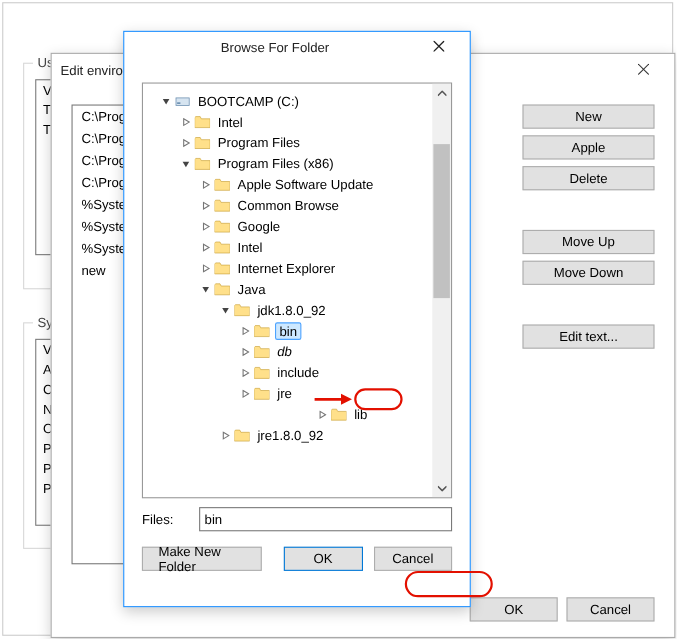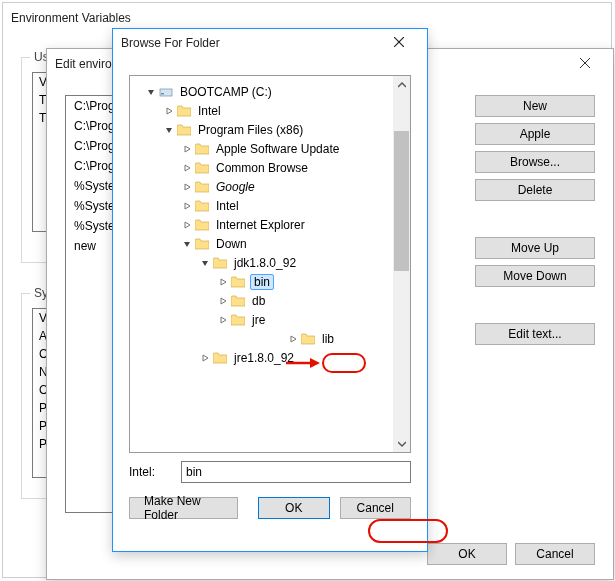--- a/index.html
+++ b/index.html
@@ -21,21 +21,21 @@
   .list-row { padding: 2px 6px; white-space: nowrap; }
 
   
   #env { left: 2px; top: 2px; width: 610px; height: 576px; z-index: 1; box-shadow: none; border-color: #ccc; }
 
   
   #edit { left: 46px; top: 48px; width: 568px; height: 532px; z-index: 2; }
 
   
   #browse { left: 112px; top: 28px; width: 316px; height: 524px; z-index: 3; border-color: #1e90ff; border-width: 1px; }
-  #browse .titlebar { height: 28px; }
+  #browse .titlebar { height: 28px; text-align: center; }
 
   #browse .tree-wrap { margin: 18px 16px 8px 16px; height: 378px; border: 1px solid #999; position: relative; overflow: hidden; }
   #browse .tree { padding: 6px 4px; }
   .tree-row { display: flex; align-items: center; height: 19px; white-space: nowrap; }
   .tree-row .tw { width: 14px; display: flex; justify-content: center; color: #6a6a6a; font-size: 10px; }
   .tree-row .ic { width: 16px; height: 14px; margin-right: 4px; display: flex; align-items: center; justify-content: center; }
   .tree-row .label { padding: 0 2px; }
   .tree-row.selected .label { background: #cde8ff; border: 1px solid #4da3ff; border-radius: 2px; padding: 0 3px; }
 
   .folder-svg { display: block; }
@@ -61,23 +61,20 @@
 
   #edit .side-btns { position: absolute; right: 18px; top: 46px; width: 120px; display: flex; flex-direction: column; gap: 6px; }
   #edit .sep { height: 24px; }
   #edit .bottom-btns { position: absolute; right: 18px; bottom: 14px; display: flex; gap: 8px; }
   #env .bottom-btns { position: absolute; right: 18px; bottom: 14px; display: flex; gap: 8px; }
 </style>
 </head>
 <body>
 
 <div id="env" class="dialog">
-  <div class="titlebar">
-    <span class="title">Environment Variables</span>
-  </div>
   <div class="groupbox" style="left:18px; top:54px; width:396px; height:206px;">
     <span class="groupbox-label">User</span>
     <div class="list" style="left:10px; top:14px; width:24px; height:160px;">
       <div class="list-row">Va</div>
       <div class="list-row">TE</div>
       <div class="list-row">TM</div>
     </div>
   </div>
   <div class="groupbox" style="left:18px; top:290px; width:396px; height:206px;">
     <span class="groupbox-label">Syste</span>
@@ -114,21 +111,20 @@
     <div class="row">C:\Prog</div>
     <div class="row">C:\Prog</div>
     <div class="row">%Syster</div>
     <div class="row">%Syster</div>
     <div class="row">%Syster</div>
     <div class="row">new</div>
   </div>
   <div class="side-btns">
     <div class="btn btn-wide">New</div>
     <div class="btn btn-wide">Apple</div>
-    <div class="btn btn-wide">Browse...</div>
     <div class="btn btn-wide">Delete</div>
     <div class="sep"></div>
     <div class="btn btn-wide">Move Up</div>
     <div class="btn btn-wide">Move Down</div>
     <div class="sep"></div>
     <div class="btn btn-wide">Edit text...</div>
   </div>
   <div class="bottom-btns">
     <div class="btn" style="width:80px">OK</div>
     <div class="btn" style="width:80px">Cancel</div>
@@ -171,20 +167,33 @@
           <span class="ic">
             <svg class="folder-svg" width="14" height="12" viewBox="0 0 14 12">
               <path d="M0 2 L0 11 L14 11 L14 3 L6 3 L5 1 L1 1 Z" fill="#ffe08a" stroke="#caa23a" stroke-width="0.6"></path>
             </svg>
           </span>
           <span class="label">Intel</span>
         </div>
         <div class="tree-row" style="padding-left: 28px;">
           <span class="tw">
             <svg width="8" height="8">
+              <path d="M2 1 L7 4 L2 7 Z" fill="none" stroke="#777" stroke-width="1"></path>
+            </svg>
+          </span>
+          <span class="ic">
+            <svg class="folder-svg" width="14" height="12" viewBox="0 0 14 12">
+              <path d="M0 2 L0 11 L14 11 L14 3 L6 3 L5 1 L1 1 Z" fill="#ffe08a" stroke="#caa23a" stroke-width="0.6"></path>
+            </svg>
+          </span>
+          <span class="label">Program Files</span>
+        </div>
+        <div class="tree-row" style="padding-left: 28px;">
+          <span class="tw">
+            <svg width="8" height="8">
               <path d="M1 2 L7 2 L4 7 Z" fill="#444"></path>
             </svg>
           </span>
           <span class="ic">
             <svg class="folder-svg" width="14" height="12" viewBox="0 0 14 12">
               <path d="M0 2 L0 11 L14 11 L14 3 L6 3 L5 1 L1 1 Z" fill="#ffe08a" stroke="#caa23a" stroke-width="0.6"></path>
             </svg>
           </span>
           <span class="label">Program Files (x86)</span>
         </div>
@@ -207,21 +216,21 @@
               <path d="M2 1 L7 4 L2 7 Z" fill="none" stroke="#777" stroke-width="1"></path>
             </svg>
           </span>
           <span class="ic">
             <svg class="folder-svg" width="14" height="12" viewBox="0 0 14 12">
               <path d="M0 2 L0 11 L14 11 L14 3 L6 3 L5 1 L1 1 Z" fill="#ffe08a" stroke="#caa23a" stroke-width="0.6"></path>
             </svg>
           </span>
           <span class="label">Common Browse</span>
         </div>
-        <div class="tree-row" style="padding-left: 46px; font-style: italic;">
+        <div class="tree-row" style="padding-left: 46px;">
           <span class="tw">
             <svg width="8" height="8">
               <path d="M2 1 L7 4 L2 7 Z" fill="none" stroke="#777" stroke-width="1"></path>
             </svg>
           </span>
           <span class="ic">
             <svg class="folder-svg" width="14" height="12" viewBox="0 0 14 12">
               <path d="M0 2 L0 11 L14 11 L14 3 L6 3 L5 1 L1 1 Z" fill="#ffe08a" stroke="#caa23a" stroke-width="0.6"></path>
             </svg>
           </span>
@@ -257,21 +266,21 @@
           <span class="tw">
             <svg width="8" height="8">
               <path d="M1 2 L7 2 L4 7 Z" fill="#444"></path>
             </svg>
           </span>
           <span class="ic">
             <svg class="folder-svg" width="14" height="12" viewBox="0 0 14 12">
               <path d="M0 2 L0 11 L14 11 L14 3 L6 3 L5 1 L1 1 Z" fill="#ffe08a" stroke="#caa23a" stroke-width="0.6"></path>
             </svg>
           </span>
-          <span class="label">Down</span>
+          <span class="label">Java</span>
         </div>
         <div class="tree-row" style="padding-left: 64px;">
           <span class="tw">
             <svg width="8" height="8">
               <path d="M1 2 L7 2 L4 7 Z" fill="#444"></path>
             </svg>
           </span>
           <span class="ic">
             <svg class="folder-svg" width="14" height="12" viewBox="0 0 14 12">
               <path d="M0 2 L0 11 L14 11 L14 3 L6 3 L5 1 L1 1 Z" fill="#ffe08a" stroke="#caa23a" stroke-width="0.6"></path>
@@ -285,32 +294,45 @@
               <path d="M2 1 L7 4 L2 7 Z" fill="none" stroke="#777" stroke-width="1"></path>
             </svg>
           </span>
           <span class="ic">
             <svg class="folder-svg" width="14" height="12" viewBox="0 0 14 12">
               <path d="M0 2 L0 11 L14 11 L14 3 L6 3 L5 1 L1 1 Z" fill="#ffe08a" stroke="#caa23a" stroke-width="0.6"></path>
             </svg>
           </span>
           <span class="label">bin</span>
         </div>
+        <div class="tree-row" style="padding-left: 82px; font-style: italic;">
+          <span class="tw">
+            <svg width="8" height="8">
+              <path d="M2 1 L7 4 L2 7 Z" fill="none" stroke="#777" stroke-width="1"></path>
+            </svg>
+          </span>
+          <span class="ic">
+            <svg class="folder-svg" width="14" height="12" viewBox="0 0 14 12">
+              <path d="M0 2 L0 11 L14 11 L14 3 L6 3 L5 1 L1 1 Z" fill="#ffe08a" stroke="#caa23a" stroke-width="0.6"></path>
+            </svg>
+          </span>
+          <span class="label">db</span>
+        </div>
         <div class="tree-row" style="padding-left: 82px;">
           <span class="tw">
             <svg width="8" height="8">
               <path d="M2 1 L7 4 L2 7 Z" fill="none" stroke="#777" stroke-width="1"></path>
             </svg>
           </span>
           <span class="ic">
             <svg class="folder-svg" width="14" height="12" viewBox="0 0 14 12">
               <path d="M0 2 L0 11 L14 11 L14 3 L6 3 L5 1 L1 1 Z" fill="#ffe08a" stroke="#caa23a" stroke-width="0.6"></path>
             </svg>
           </span>
-          <span class="label">db</span>
+          <span class="label">include</span>
         </div>
         <div class="tree-row" style="padding-left: 82px;">
           <span class="tw">
             <svg width="8" height="8">
               <path d="M2 1 L7 4 L2 7 Z" fill="none" stroke="#777" stroke-width="1"></path>
             </svg>
           </span>
           <span class="ic">
             <svg class="folder-svg" width="14" height="12" viewBox="0 0 14 12">
               <path d="M0 2 L0 11 L14 11 L14 3 L6 3 L5 1 L1 1 Z" fill="#ffe08a" stroke="#caa23a" stroke-width="0.6"></path>
@@ -356,21 +378,21 @@
       </div>
       <div class="sb-btn">
         <svg width="8" height="6">
             <path d="M0 1 L4 5 L8 1" fill="none" stroke="#555" stroke-width="1.4"></path>
           </svg>
       </div>
     </div>
   </div>
 
   <div class="folder-field">
-    <label>Intel:</label>
+    <label>Files:</label>
     <input type="text" value="bin" style="">
   </div>
 
   <div class="browse-btns">
     <div class="btn" style="width:110px">Make New Folder</div>
     <div class="spacer"></div>
     <div class="btn" id="ok-btn" style="width:72px; border-color:#0078d7;">OK</div>
     <div class="btn" style="width:72px">Cancel</div>
   </div>
 

